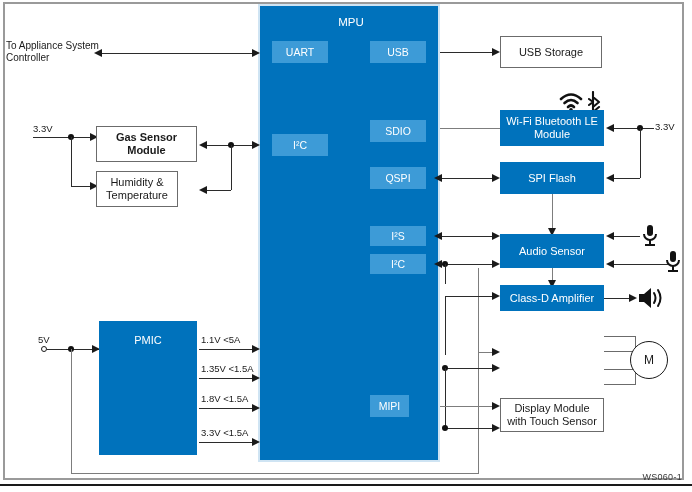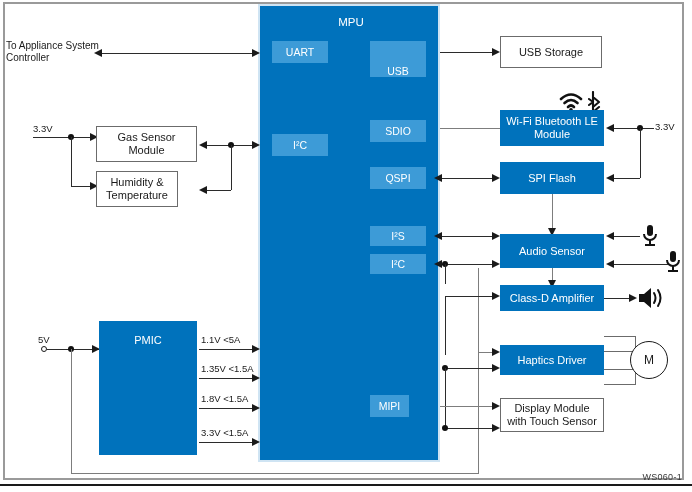--- a/index.html
+++ b/index.html
@@ -73,21 +73,21 @@
   <div class="mpu">
     <div class="mpu-title">MPU</div>
   </div>
 
   <div class="port" style="left:272px;top:41px;width:56px;height:22px;">
     <span>UART</span>
   </div>
   <div class="port" style="left:272px;top:134px;width:56px;height:22px;">
     <span>I²C</span>
   </div>
-  <div class="port" style="left:370px;top:41px;width:56px;height:36px;align-items:flex-end;">
+  <div class="port" style="left:370px;top:41px;width:56px;height:22px;">
     <span>USB</span>
   </div>
   <div class="port" style="left:370px;top:120px;width:56px;height:22px;">
     <span>SDIO</span>
   </div>
   <div class="port" style="left:370px;top:167px;width:56px;height:22px;">
     <span>QSPI</span>
   </div>
   <div class="port" style="left:370px;top:226px;width:56px;height:20px;">
     <span>I²S</span>
@@ -107,21 +107,21 @@
   <div class="arw arw-r" style="left:252px;top:48.5px;"></div>
 
   <div class="lbl" style="left:33px;top:123px;">3.3V</div>
   <div class="h" style="left:33px;top:137px;width:65px;"></div>
   <div class="dot" style="left:68px;top:134px;"></div>
   <div class="arw arw-r" style="left:90px;top:132.5px;"></div>
   <div class="v" style="left:71px;top:137px;height:49px;"></div>
   <div class="h" style="left:71px;top:186px;width:22px;"></div>
   <div class="arw arw-r" style="left:90px;top:181.5px;"></div>
 
-  <div class="box box-white" style="left:96px;top:126px;width:101px;height:36px;">
+  <div class="box box-white" style="left:96px;top:126px;width:101px;height:36px;font-weight:bold;">
     <div>
       <span>Gas Sensor</span><br>
       <span>Module</span>
     </div>
   </div>
   <div class="box box-white" style="left:96px;top:171px;width:82px;height:36px;">
     <div>
       <span>Humidity &amp;</span><br>
       <span>Temperature</span>
     </div>
@@ -259,23 +259,20 @@
   <div class="h" style="left:604px;top:298px;width:27px;"></div>
   <div class="arw arw-r" style="left:629px;top:293.5px;"></div>
   <div class="icon" style="left:637px;top:285px;">
     <svg width="30" height="26" viewBox="0 0 30 26">
       <path d="M2 9 L2 17 L7 17 L14 23 L14 3 L7 9 Z" fill="#111"></path>
       <path d="M17 8 Q20 13 17 18" stroke="#111" stroke-width="2" fill="none" stroke-linecap="round"></path>
       <path d="M21 5 Q26 13 21 21" stroke="#111" stroke-width="2" fill="none" stroke-linecap="round"></path>
     </svg>
   </div>
 
-  <div class="box box-blue" style="left:500px;top:345px;width:104px;height:30px;">
-    <span>Haptics Driver</span>
-  </div>
   <div class="hg" style="left:478px;top:352px;width:15px;"></div>
   <div class="arw arw-r" style="left:492px;top:347.5px;"></div>
   <div class="h" style="left:445px;top:368px;width:48px;"></div>
   <div class="arw arw-r" style="left:492px;top:363.5px;"></div>
   <div class="dot" style="left:442px;top:365px;"></div>
   <div class="v" style="left:445px;top:368px;height:60px;"></div>
 
   <div class="motorbody" style="left:604px;top:336px;width:32px;height:16px;border-left:none;"></div>
   <div class="motorbody" style="left:604px;top:369px;width:32px;height:16px;border-left:none;"></div>
   <div class="motor" style="left:630px;top:341px;">

